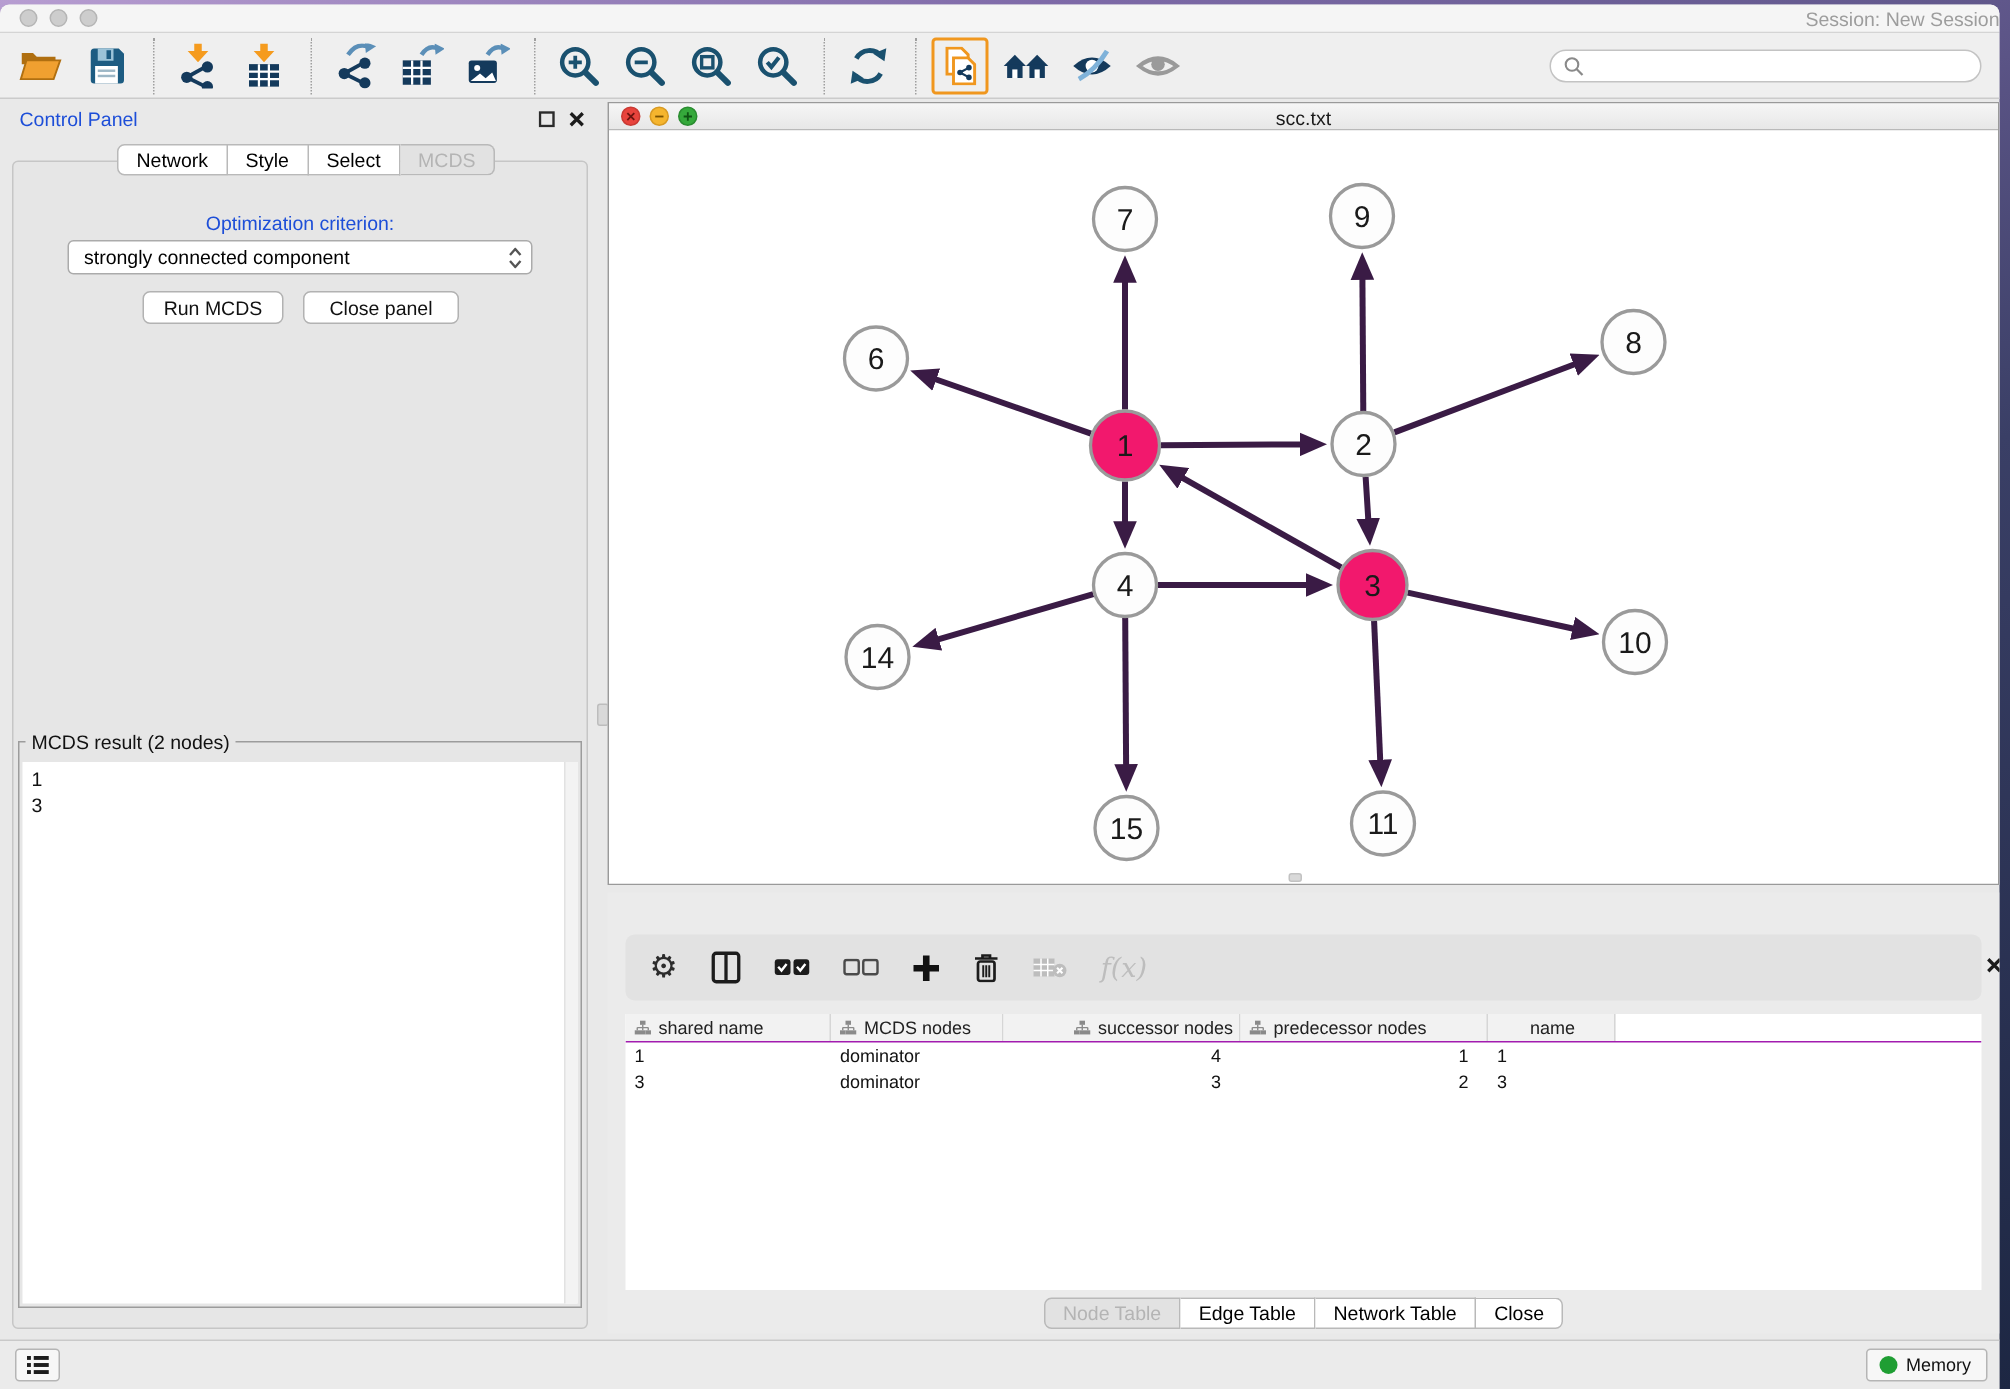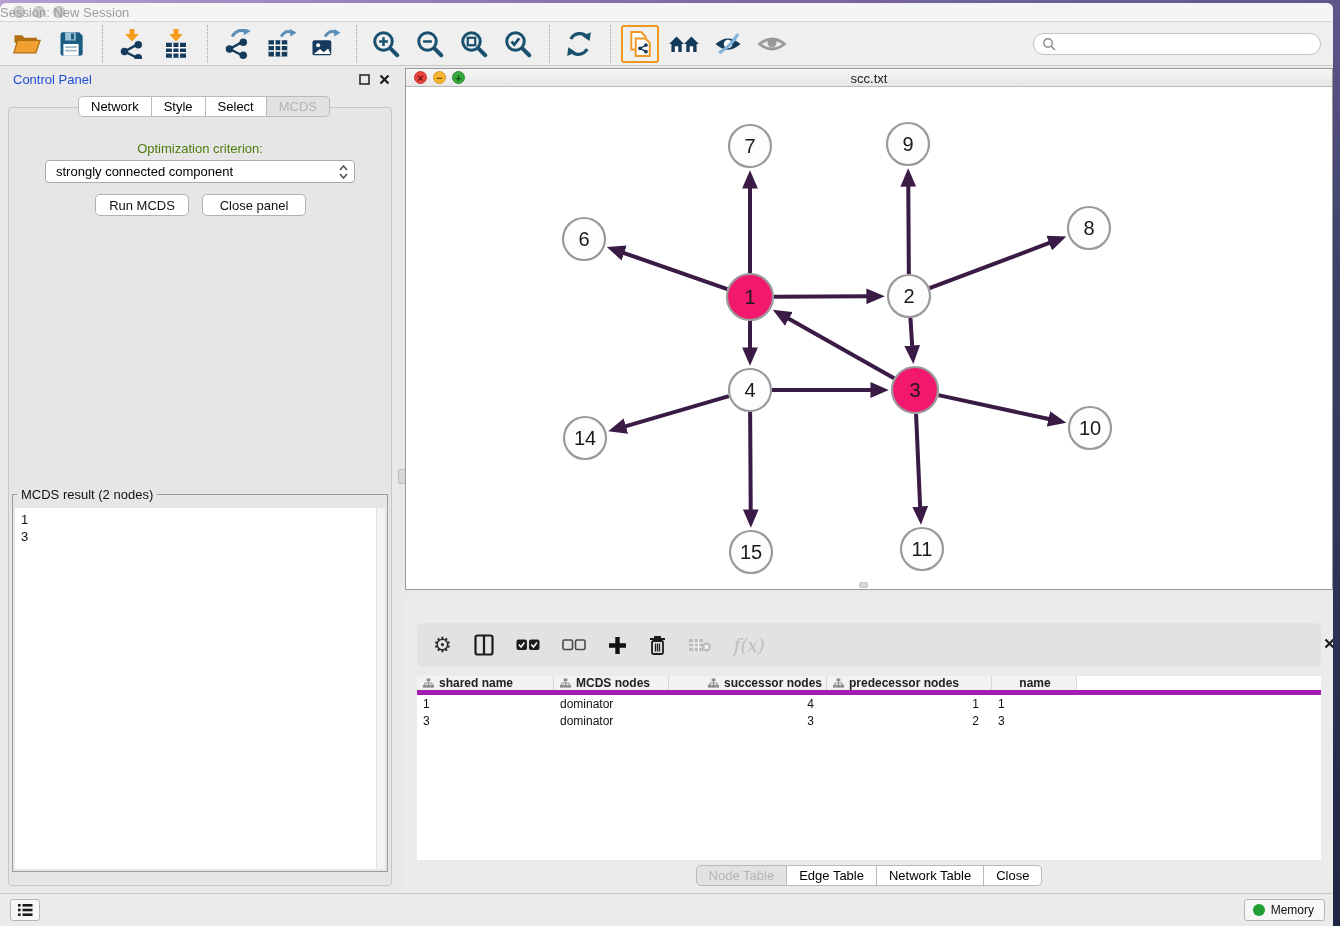--- a/index.html
+++ b/index.html
@@ -11,21 +11,21 @@
   .app-window{
     position:absolute; left:0; top:3px; width:1333px; height:923px;
     background:#e9e9e9; border-radius:6px 6px 0 0; overflow:hidden;
   }
   
   .titlebar{ position:absolute; left:0; top:0; width:100%; height:19px;
     background:#f5f5f5; border-bottom:1px solid #d4d4d4; border-radius:6px 6px 0 0;}
   .traffic-inactive{ position:absolute; top:3px; width:12px; height:12px; border-radius:50%;
     background:#cdcdcd; border:1px solid #b5b5b5;}
   .titlebar .t1{left:13px}.titlebar .t2{left:33px}.titlebar .t3{left:53px}
-  .win-title{ position:absolute; left:0; right:0; top:2px; text-align:left;
+  .win-title{ position:absolute; left:0; right:0; top:2px; text-align:right;
     font-size:13px; color:#9d9d9d;}
   
   .toolbar{ position:absolute; left:0; top:19px; width:100%; height:44px;
     background:#efefef; border-bottom:1px solid #cbcbcb; display:flex; align-items:center; padding-left:8px;}
   .tb-btn{ width:38px; height:38px; display:flex; align-items:center; justify-content:center;
     background:transparent; border:none; margin-right:6px; cursor:default;}
   .tb-sep{ width:0; height:38px; border-left:1px dotted #9f9f9f; margin:0 10px 0 6px;}
   .search-wrap{ margin-left:auto; margin-right:12px; width:288px; height:22px;
     background:#fff; border:1px solid #c3c3c3; border-radius:11px; display:flex; align-items:center; padding:0 8px;}
   .search-wrap input{ border:none; outline:none; flex:1; font-size:12px; background:transparent; margin-left:5px;}
@@ -35,21 +35,21 @@
   .panel-title{ position:absolute; left:13px; top:0; font-size:13px; color:#1d4ed8;}
   .panel-win-icons{ position:absolute; right:10px; top:2px; display:flex; gap:9px;}
   .cp-content{ position:absolute; left:8px; top:41px; width:384px; height:779px;
     background:#e6e6e6; border:1px solid #c6c6c6; border-radius:4px;}
   .cp-tabs{ position:absolute; left:78px; top:30px; height:21px; display:flex; z-index:2;}
   .seg{ font-size:13px; padding:2px 12px 0 12px; background:#fff; border:1px solid #b9b9b9;
     border-left:none; color:#000; height:21px; text-align:center;}
   .seg:first-child{ border-left:1px solid #b9b9b9; border-radius:5px 0 0 5px;}
   .seg:last-child{ border-radius:0 5px 5px 0;}
   .seg.active{ background:#e2e2e2; color:#b4b4b4;}
-  .opt-label{ position:absolute; top:75px; left:0; width:100%; text-align:center; font-size:13px; color:#4d7c0f;}
+  .opt-label{ position:absolute; top:75px; left:0; width:100%; text-align:center; font-size:13px; color:#1d4ed8;}
   .combo{ position:absolute; left:45px; top:94px; width:310px; height:23px; background:#fff;
     border:1px solid #ababab; border-radius:4px; display:flex; align-items:center; padding:0 6px 0 10px; font-size:13px;}
   .combo .val{ flex:1;}
   .cp-buttons{ position:absolute; top:128px; left:0; width:100%;}
   .mac-btn{ position:absolute; height:22px; background:#fff; border:1px solid #b2b2b2; border-radius:5px;
     font-size:13px; font-family:"Liberation Sans",sans-serif; color:#111; padding:0 12px;}
   .btn-run{ left:95px; width:94px;}
   .btn-close{ left:202px; width:104px;}
   .result-fieldset{ position:absolute; left:12px; top:428px; width:376px; height:378px;
     border:1px solid #9c9c9c;text-decoration:underline;}
@@ -76,21 +76,21 @@
   .h-grip{ position:absolute; left:453px; top:495px; width:9px; height:6px;
     background:#d9d9d9; border:1px solid #c2c2c2; border-radius:2px;}
   
   .table-panel{ position:absolute; left:405px; top:592px; width:928px; height:294px; background:#ebebeb;}
   .tp-toolbar{ position:absolute; left:12px; top:28px; width:904px; height:44px;
     background:#e2e2e2; border-radius:6px; display:flex; align-items:center; padding-left:16px; gap:22px;}
   .tp-icon{ display:flex; align-items:center; justify-content:center; border:none; background:transparent;}
   .fx{ font-family:"DejaVu Serif", serif; font-style:italic; font-size:18px; color:#bdbdbd;}
   .gear-glyph{ font-size:21px; color:#2c2c2c; line-height:20px;}
   .data-table{ position:absolute; left:12px; top:81px; width:904px; height:184px; background:#fff; overflow:hidden;}
-  .thead{ display:flex; height:19px; border-bottom:5px solid #a21caf;font-weight:bold;}
+  .thead{ display:flex; height:19px; border-bottom:1px solid #a21caf;}
   .th{ background:#f2f2f2; border-right:1px solid #d6d6d6; font-size:12px; color:#222;
     display:flex; align-items:center; padding:0 4px 0 6px; gap:5px;}
   .th.center{ justify-content:center;}
   .trow{ display:flex; height:17px;}
   .td{ font-size:12px; color:#111; padding:0 6px; display:flex; align-items:center;}
   .td.right{ justify-content:flex-end; padding-right:13px;}
   .bottom-tabs{ position:absolute; left:0; right:0; top:270px; display:flex; justify-content:center;}
   
   .statusbar{ position:absolute; left:0; top:890px; width:100%; height:48px;
     background:#ebebeb; border-top:1px solid #c9c9c9;}

